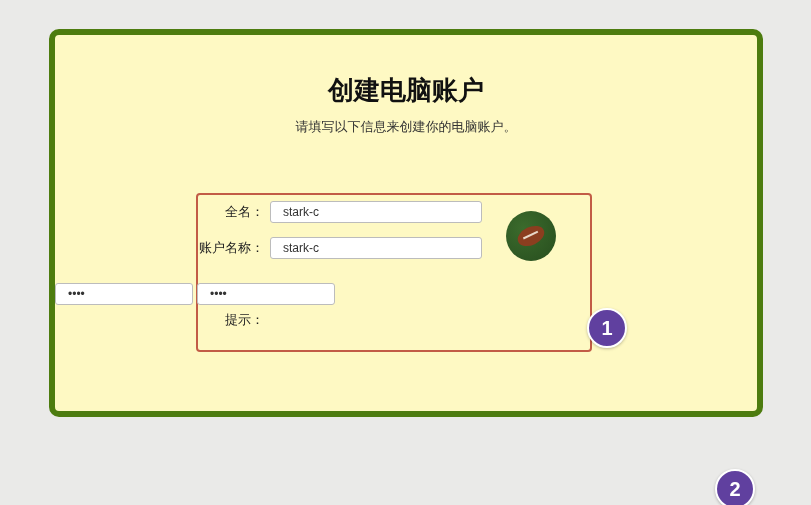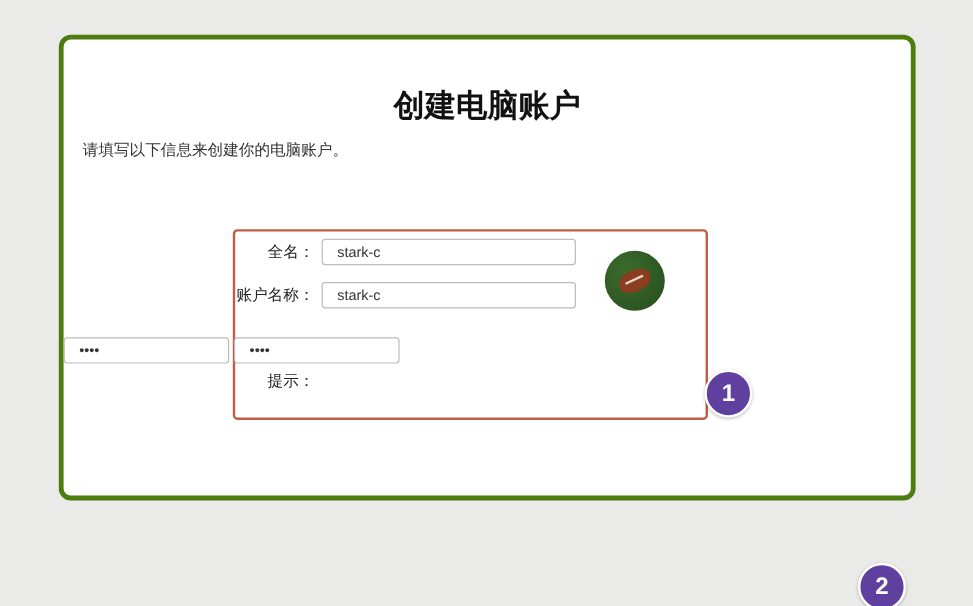--- a/index.html
+++ b/index.html
@@ -1,19 +1,19 @@
 <!DOCTYPE html>
 <html><head>
 <meta charset="utf-8">
 <style>
   html,body{margin:0;padding:0;font-family:-apple-system,"Helvetica Neue",Arial,sans-serif;background:#eaeae8;}
   .viewport{width:811px;height:505px;position:relative;background:#eaeae8;overflow:hidden;}
-  .window{position:absolute;left:49px;top:29px;width:714px;height:388px;border:4px solid #4d7c0f;border-radius:10px;background:#ffffff;box-sizing:border-box;}
+  .window{position:absolute;left:49px;top:29px;width:714px;height:388px;border:6px solid #4d7c0f;border-radius:10px;background:#fef9c3;box-sizing:border-box;}
   .title{margin:38px 0 0;text-align:center;font-size:26px;font-weight:700;color:#111;}
-  .subtitle{margin:10px 16px 0;font-size:13px;color:#333;}
+  .subtitle{margin:10px 16px 0;text-align:center;font-size:13px;color:#333;}
   .form-box{position:absolute;left:141px;top:158px;width:392px;height:155px;border:2px solid #c25c46;border-radius:4px;}
   .avatar{position:absolute;left:451px;top:176px;width:50px;height:50px;border-radius:50%;background:radial-gradient(circle at 35% 35%,#3b6b2c,#274d1e);display:flex;align-items:center;justify-content:center;overflow:hidden;}
   .ball{width:28px;height:18px;background:#8b3e1f;border-radius:50%/50%;transform:rotate(-25deg);position:relative;}
   .ball::before{content:"";position:absolute;left:6px;top:7px;width:16px;height:2px;background:#e8d8c8;}
   .row{position:absolute;left:0;display:flex;align-items:center;}
   .lbl{width:215px;text-align:right;font-size:13px;color:#222;padding-right:6px;box-sizing:border-box;}
   .small-note{position:absolute;left:221px;font-size:11px;color:#8a8a8a;}
   input[type=text],input[type=password]{height:22px;border:1px solid #bcbcbc;border-radius:3px;background:#fff;font-size:12px;padding:0 12px;box-sizing:border-box;color:#333;}
   .in-wide{width:212px;}
   .in-pw{width:138px;}

